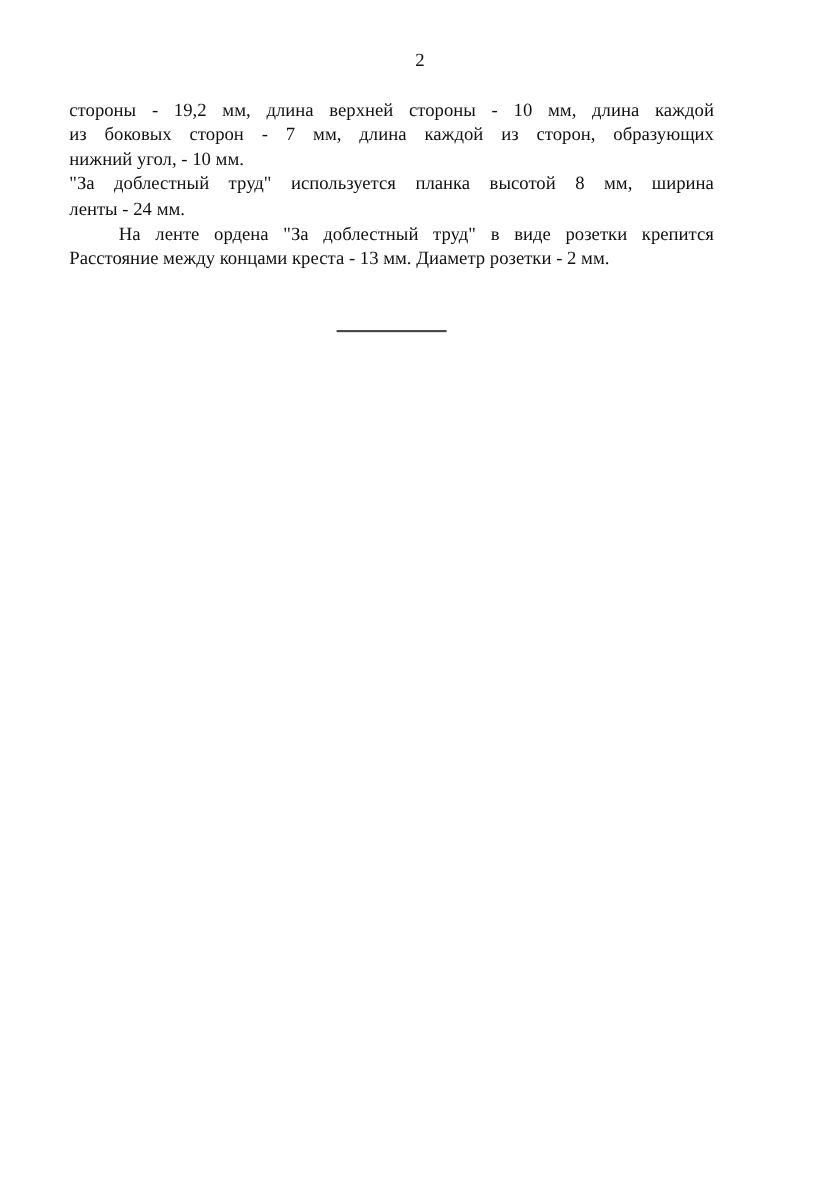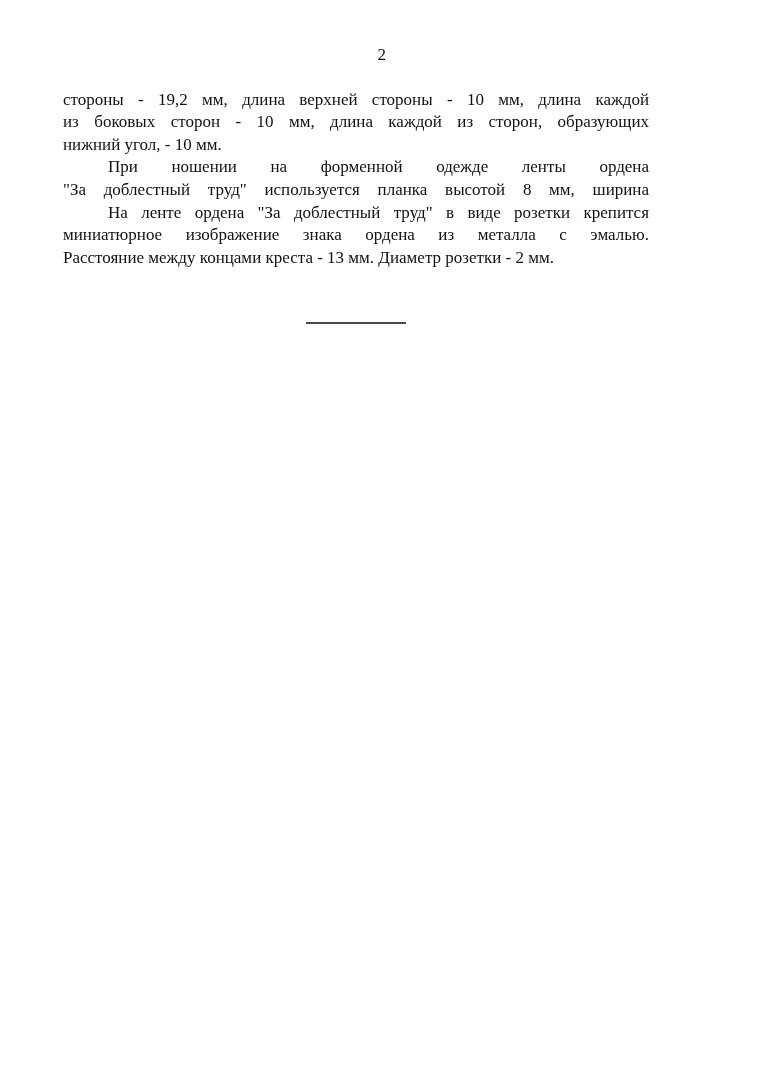--- a/index.html
+++ b/index.html
@@ -49,32 +49,31 @@
 <body>
 
 <div class="sheet">
 
   <div class="page-number">2</div>
 
   <div class="content">
 
     <div class="paragraph">
       <div class="line">стороны - 19,2 мм, длина верхней стороны - 10 мм, длина каждой</div>
-      <div class="line">из боковых сторон - 10 мм, длина каждой из сторон, образующих</div>
+      <div class="line">из боковых сторон - 7 мм, длина каждой из сторон, образующих</div>
       <div class="line last">нижний угол, - 10 мм.</div>
     </div>
 
     <div class="paragraph">
-      <div class="line indent">При ношении на форменной одежде ленты ордена</div>
       <div class="line">"За доблестный труд" используется планка высотой 8 мм, ширина</div>
+      <div class="line last">ленты - 24 мм.</div>
     </div>
 
     <div class="paragraph">
       <div class="line indent">На ленте ордена "За доблестный труд" в виде розетки крепится</div>
-      <div class="line">миниатюрное изображение знака ордена из металла с эмалью.</div>
       <div class="line last">Расстояние между концами креста - 13 мм. Диаметр розетки - 2 мм.</div>
     </div>
 
     <div class="divider"></div>
 
   </div>
 
 </div>
 
 </body></html>

